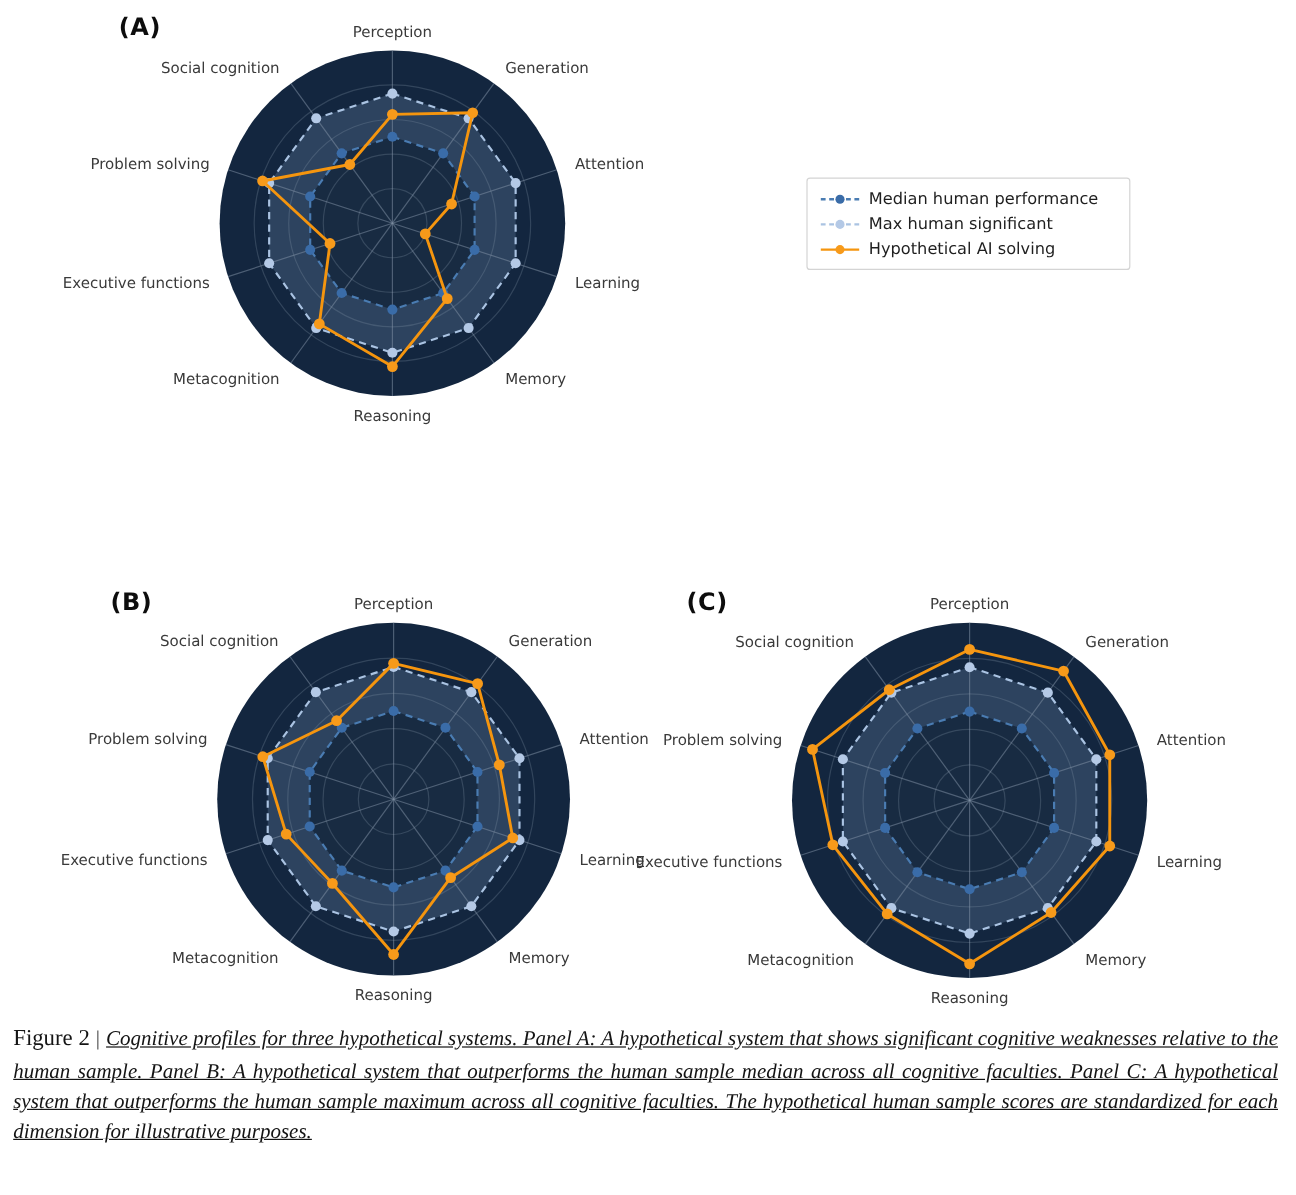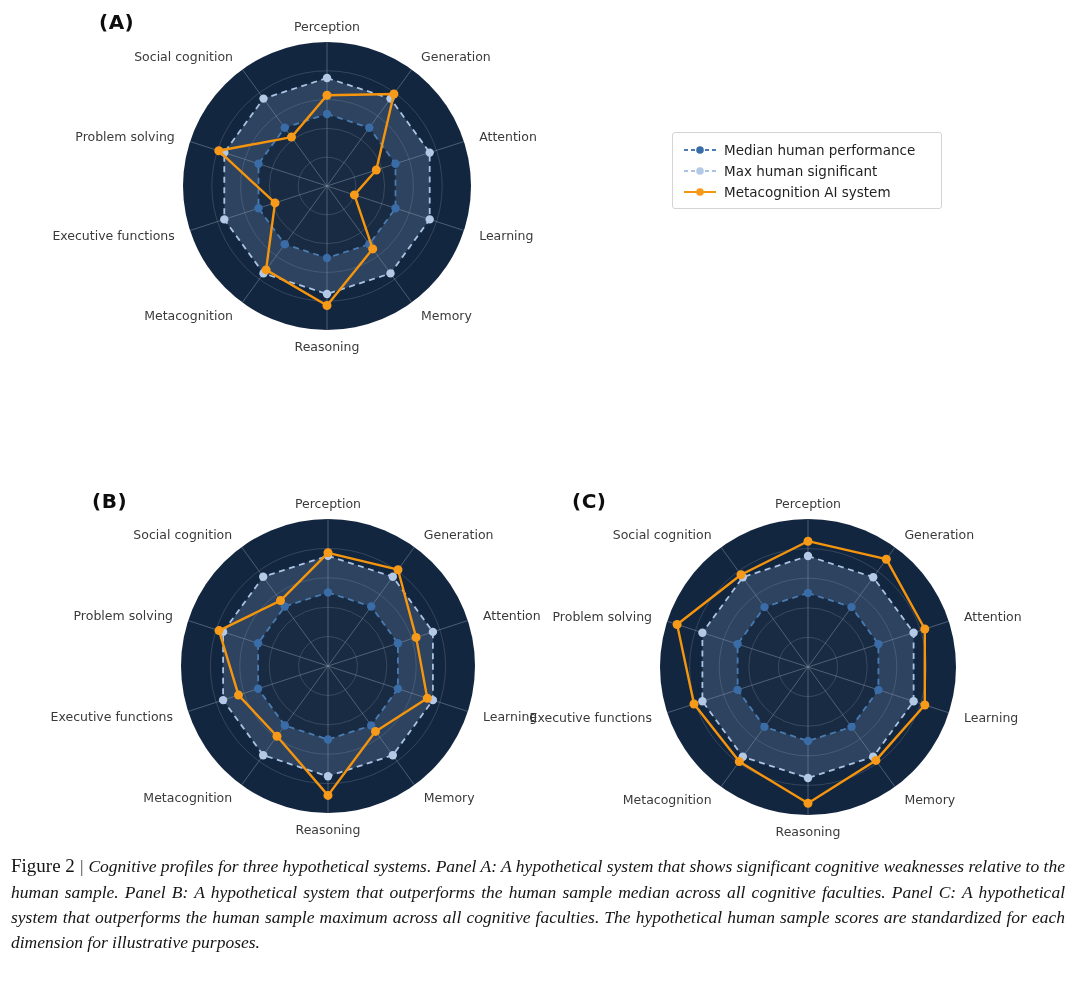--- a/index.html
+++ b/index.html
@@ -3,31 +3,31 @@
 <meta charset="utf-8">
 <style>
   html,body{margin:0;padding:0;background:#ffffff;}
   body{width:1080px;height:996px;position:relative;font-family:"DejaVu Sans","Liberation Sans",sans-serif;}
   #figure-root{position:absolute;left:0;top:0;width:1080px;height:996px;background:#fff;}
   #figure-svg{position:absolute;left:0;top:0;}
   .panel-letter{position:absolute;font-weight:700;font-size:20px;color:#0d0d0d;letter-spacing:0.5px;}
   #panel-letter-a{left:99px;top:10px;}
   #panel-letter-b{left:92px;top:489px;}
   #panel-letter-c{left:572px;top:489px;}
-  #legend{position:absolute;left:672px;top:132px;width:270px;box-sizing:border-box;
+  #legend{position:absolute;left:672px;top:148px;width:270px;box-sizing:border-box;
           background:#ffffff;border:1px solid #d4d4d4;border-radius:3px;padding:6px 10px;}
   .legend-row{display:flex;align-items:center;height:21px;}
   .legend-sample{flex:0 0 34px;margin-right:7px;}
   .legend-label{font-size:13.5px;color:#1f1f1f;white-space:nowrap;}
   #caption{position:absolute;left:11px;top:852px;width:1054px;
            font-family:"Liberation Serif","DejaVu Serif",serif;font-size:17.5px;line-height:1.45;
            color:#141414;text-align:justify;}
   .fig-label{font-style:normal;font-size:19px;}
   .cap-sep{font-style:normal;margin:0 5px;color:#444;}
-  .cap-body{font-style:italic;}
+  .cap-body{font-style:italic;text-decoration:underline;}
 </style>
 </head>
 <body>
 
 <div id="figure-root">
   <svg id="figure-svg" width="1080" height="845">
       <g>
         <circle cx="327" cy="186" r="144" fill="#13263f"></circle>
         <polygon points="327.0,78.0 390.5,98.6 429.7,152.6 429.7,219.4 390.5,273.4 327.0,294.0 263.5,273.4 224.3,219.4 224.3,152.6 263.5,98.6" fill="rgba(141,173,211,0.22)" stroke="none"></polygon>
         <polygon points="327.0,114.0 369.3,127.8 395.5,163.8 395.5,208.2 369.3,244.2 327.0,258.0 284.7,244.2 258.5,208.2 258.5,163.8 284.7,127.8" fill="rgba(16,34,56,0.72)" stroke="none"></polygon>
@@ -232,20 +232,20 @@
           <line x1="1" x2="33" y1="7" y2="7" stroke="#aac3e2" stroke-width="2" stroke-dasharray="4 3"></line>
           <circle cx="17" cy="7" r="3.8" fill="#b4c9e6"></circle>
         </svg>
         <span class="legend-label">Max human significant</span>
       </div>
       <div class="legend-row">
         <svg width="34" height="14" class="legend-sample">
           <line x1="1" x2="33" y1="7" y2="7" stroke="#f5950e" stroke-width="2"></line>
           <circle cx="17" cy="7" r="3.8" fill="#f79a1a"></circle>
         </svg>
-        <span class="legend-label">Metacognition AI system</span>
+        <span class="legend-label">Hypothetical AI solving</span>
       </div>
     </div>
 
   <div id="caption">
     <span class="fig-label">Figure 2</span><span class="cap-sep">|</span><span class="cap-body">Cognitive profiles for three hypothetical systems. Panel A: A hypothetical system that shows significant cognitive weaknesses relative to the human sample. Panel B: A hypothetical system that outperforms the human sample median across all cognitive faculties. Panel C: A hypothetical system that outperforms the human sample maximum across all cognitive faculties. The hypothetical human sample scores are standardized for each dimension for illustrative purposes.</span>
   </div>
 </div>
 
 </body></html>

